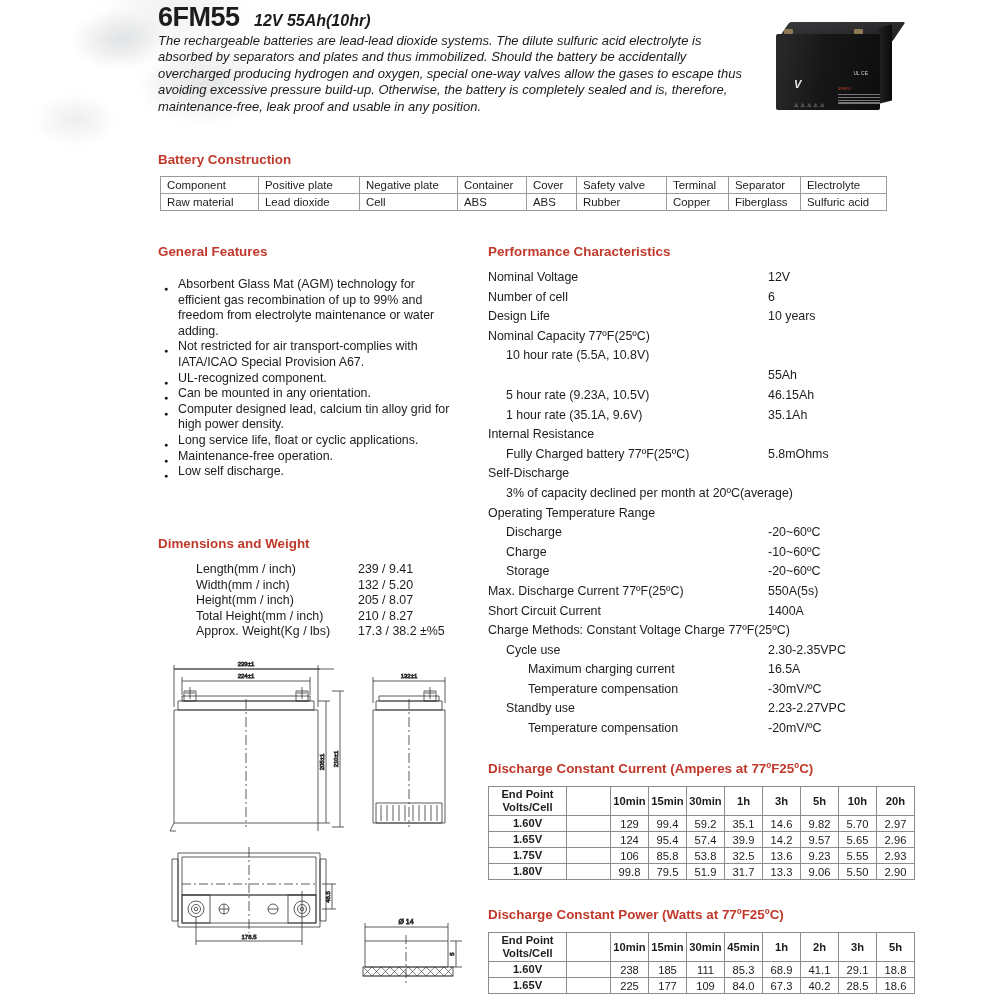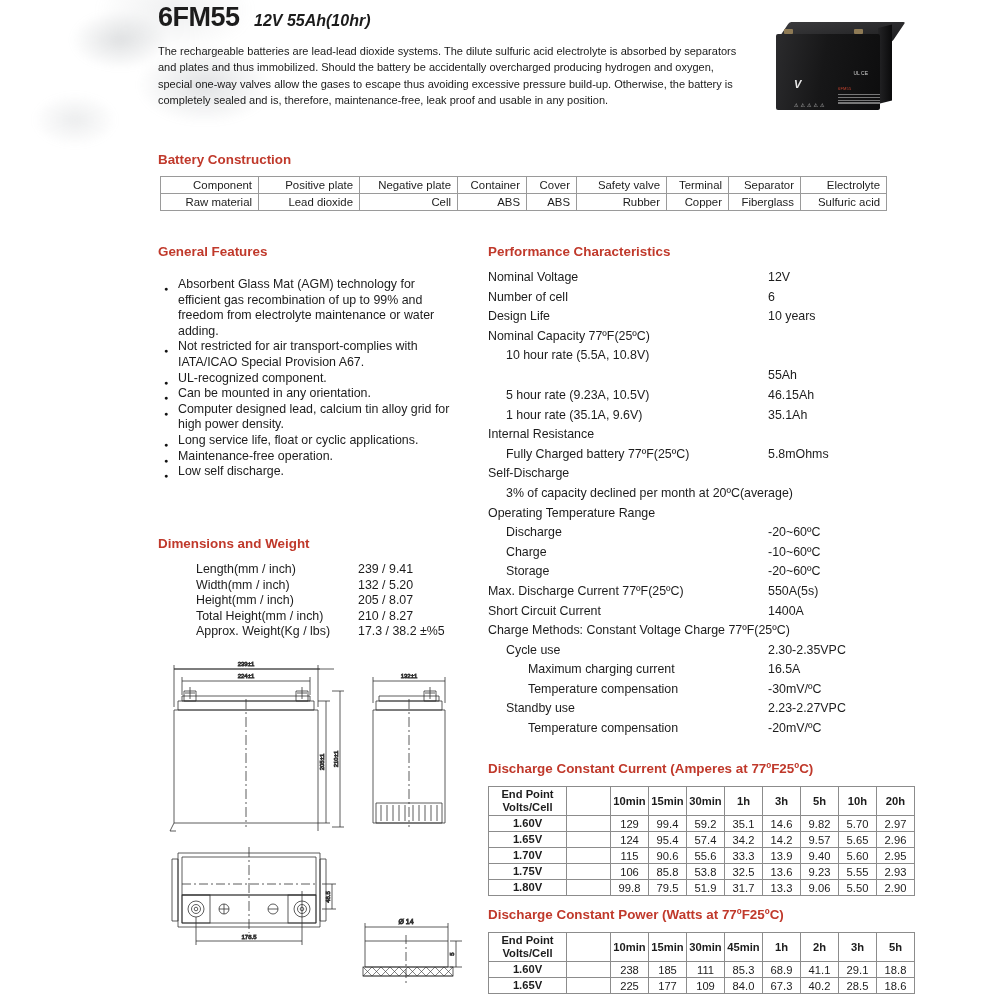--- a/index.html
+++ b/index.html
@@ -23,21 +23,21 @@
       radial-gradient(ellipse 110px 60px at 175px 30px, rgba(165,170,175,.18), rgba(165,170,175,0) 72%);
     filter: blur(3px);
     pointer-events:none;
   }
   .page{ position:relative; width:1000px; height:1000px; }
 
   
   .hdr{ position:absolute; left:158px; top:2px; width:600px; }
   .model{ font-size:27px; font-weight:bold; letter-spacing:-0.5px; display:inline-block; vertical-align:baseline;}
   .spec{ font-size:16px; font-weight:bold; font-style:italic; display:inline-block; margin-left:10px; vertical-align:baseline;}
-  .intro{ margin-top:10px; font-size:11px; line-height:16.4px; width:592px; color:#1a1a1a;}
+  .intro{ font-size:13px; line-height:16.4px; width:592px; color:#1a1a1a;font-style:italic;}
 
   
   .photo{ position:absolute; left:770px; top:12px; width:130px; height:105px; }
   .batt-body{
     position:absolute; left:6px; top:22px; width:104px; height:76px;
     background:linear-gradient(100deg,#2b2b2d 0%,#171718 45%,#0d0d0e 100%);
     border-radius:2px;
   }
   .batt-top{
     position:absolute; left:6px; top:10px; width:116px; height:20px;
@@ -54,21 +54,21 @@
   .lbl-blk{ position:absolute; left:62px; top:46px; width:42px; }
   .lbl-ln{ height:1.2px; background:#9a9a9a; margin-bottom:1.6px; opacity:.75;}
   .lbl-red{ position:absolute; left:62px; top:52px; font-size:4px; color:#c9442f; letter-spacing:.2px;}
   .pictos{ position:absolute; left:18px; top:68px; font-size:5px; color:#b9b9b9; letter-spacing:2px;}
 
   
   .sec{ position:absolute; font-size:13.4px; font-weight:bold; color:#c0392b; }
 
   
   .ctab{ position:absolute; left:160px; top:176px; border-collapse:collapse; font-size:11.4px; }
-  .ctab td{ border:1px solid #9a9a9a; text-align:right; padding:0 6px; white-space:nowrap; height:17px;}
+  .ctab td{ border:1px solid #9a9a9a; text-align:left; padding:0 6px; white-space:nowrap; height:17px;}
 
   
   .feat{ position:absolute; left:158px; top:277px; width:300px; font-size:12.4px; line-height:15.6px;}
   .feat li{ margin-bottom:0px; }
   .feat ul{ margin:0; padding-left:20px; list-style:none;}
   .feat li:before{ content:"\25CF"; font-size:7px; position:absolute; margin-left:-14px; margin-top:4px; color:#111;}
 
   
   .perf{ position:absolute; left:488px; top:268px; width:400px; font-size:12.4px; line-height:19.6px;}
   .prow{ display:flex; }
@@ -453,37 +453,25 @@
             <td class="c">9.82</td>
             <td class="c">5.70</td>
             <td class="c">2.97</td>
           </tr>
           <tr>
             <td class="ep">1.65V</td>
             <td class="blank"></td>
             <td class="c">124</td>
             <td class="c">95.4</td>
             <td class="c">57.4</td>
-            <td class="c">34.2</td>
+            <td class="c">39.9</td>
             <td class="c">14.2</td>
             <td class="c">9.57</td>
             <td class="c">5.65</td>
             <td class="c">2.96</td>
-          </tr>
-          <tr>
-            <td class="ep">1.70V</td>
-            <td class="blank"></td>
-            <td class="c">115</td>
-            <td class="c">90.6</td>
-            <td class="c">55.6</td>
-            <td class="c">33.3</td>
-            <td class="c">13.9</td>
-            <td class="c">9.40</td>
-            <td class="c">5.60</td>
-            <td class="c">2.95</td>
           </tr>
           <tr>
             <td class="ep">1.75V</td>
             <td class="blank"></td>
             <td class="c">106</td>
             <td class="c">85.8</td>
             <td class="c">53.8</td>
             <td class="c">32.5</td>
             <td class="c">13.6</td>
             <td class="c">9.23</td>

